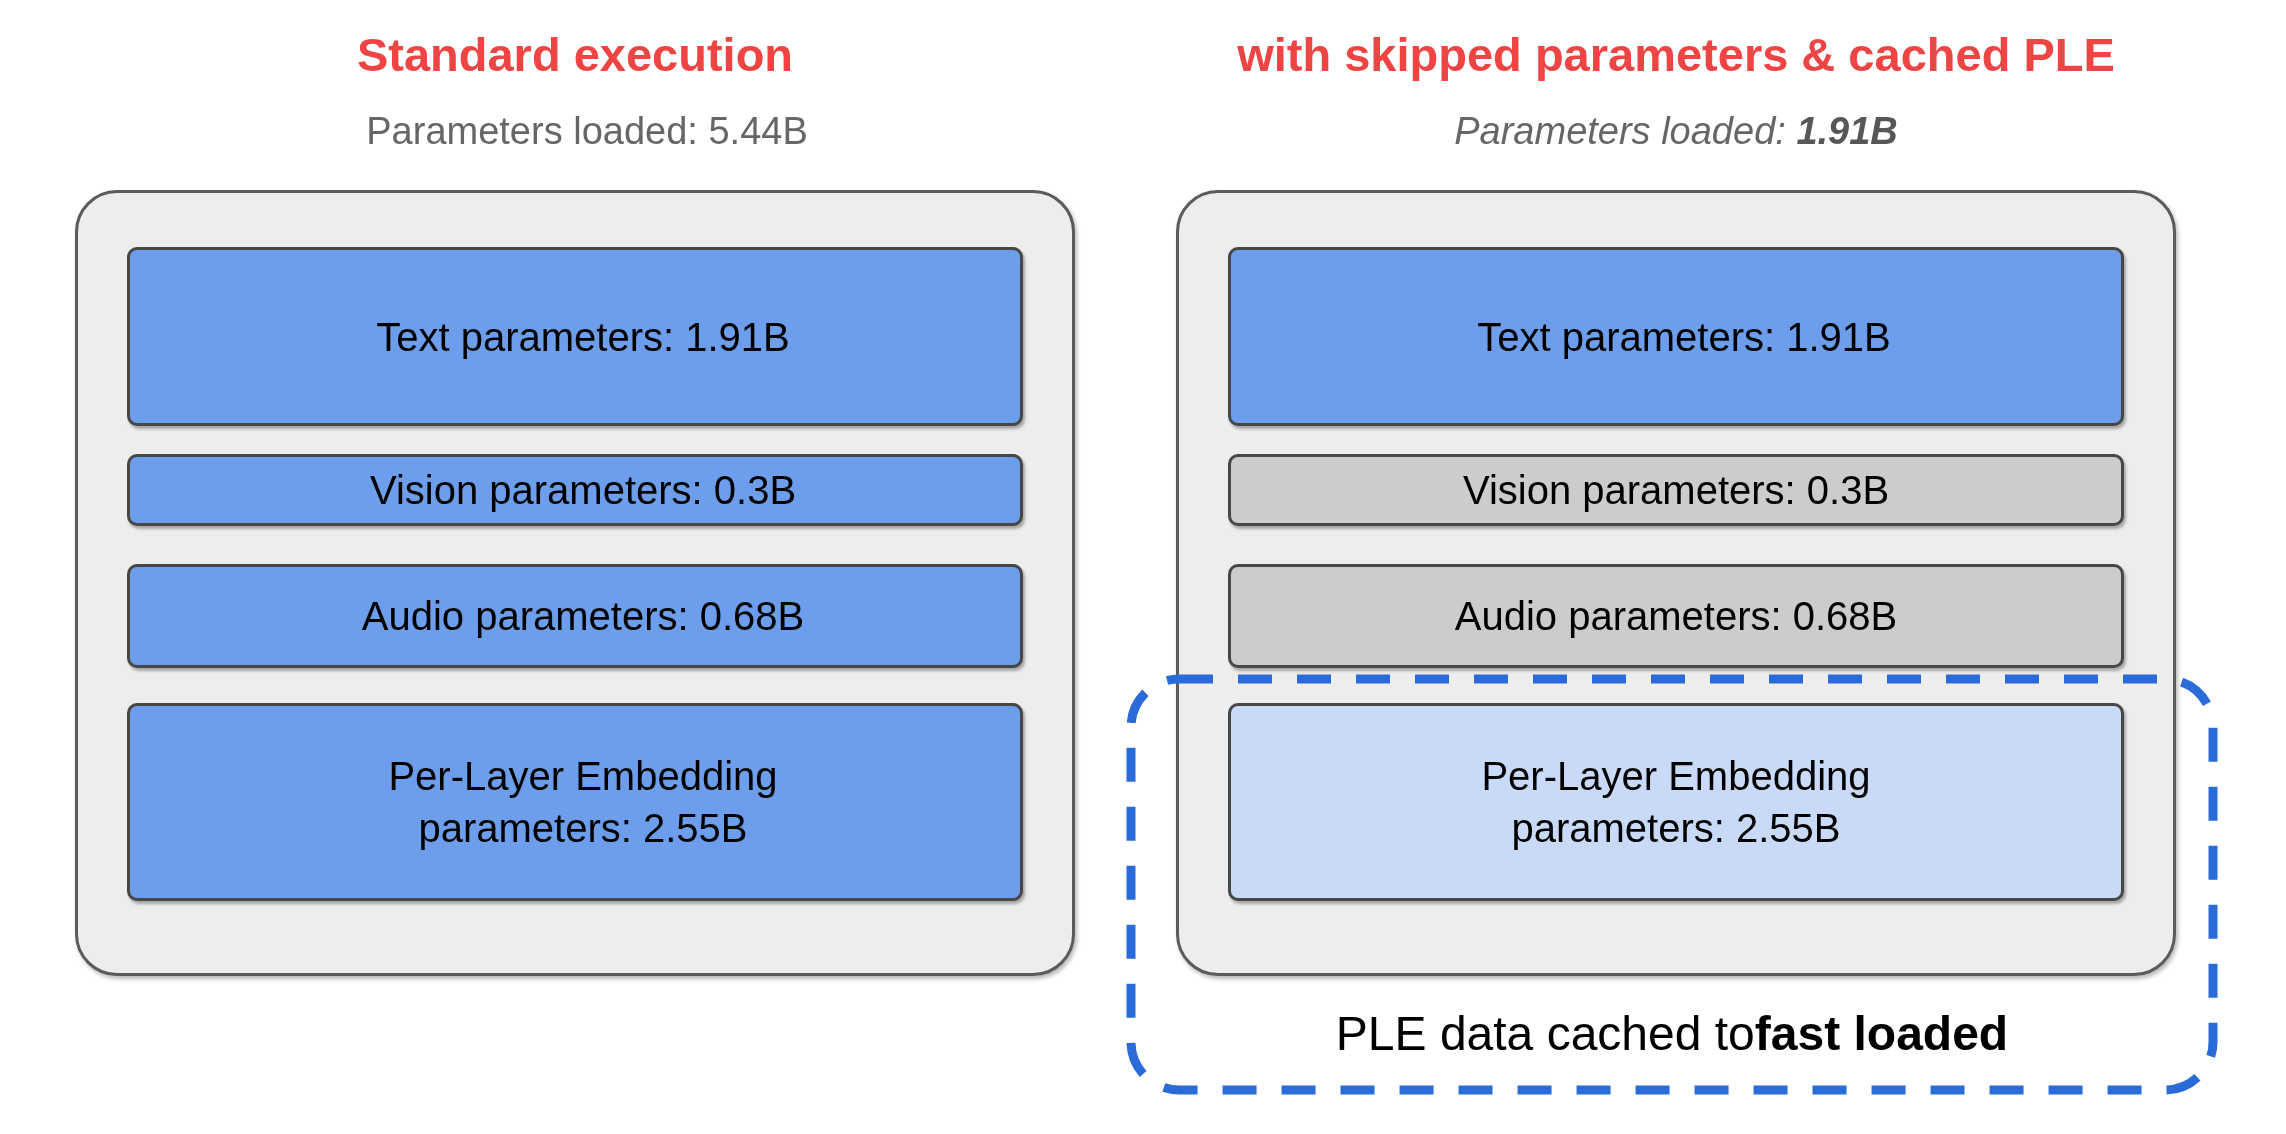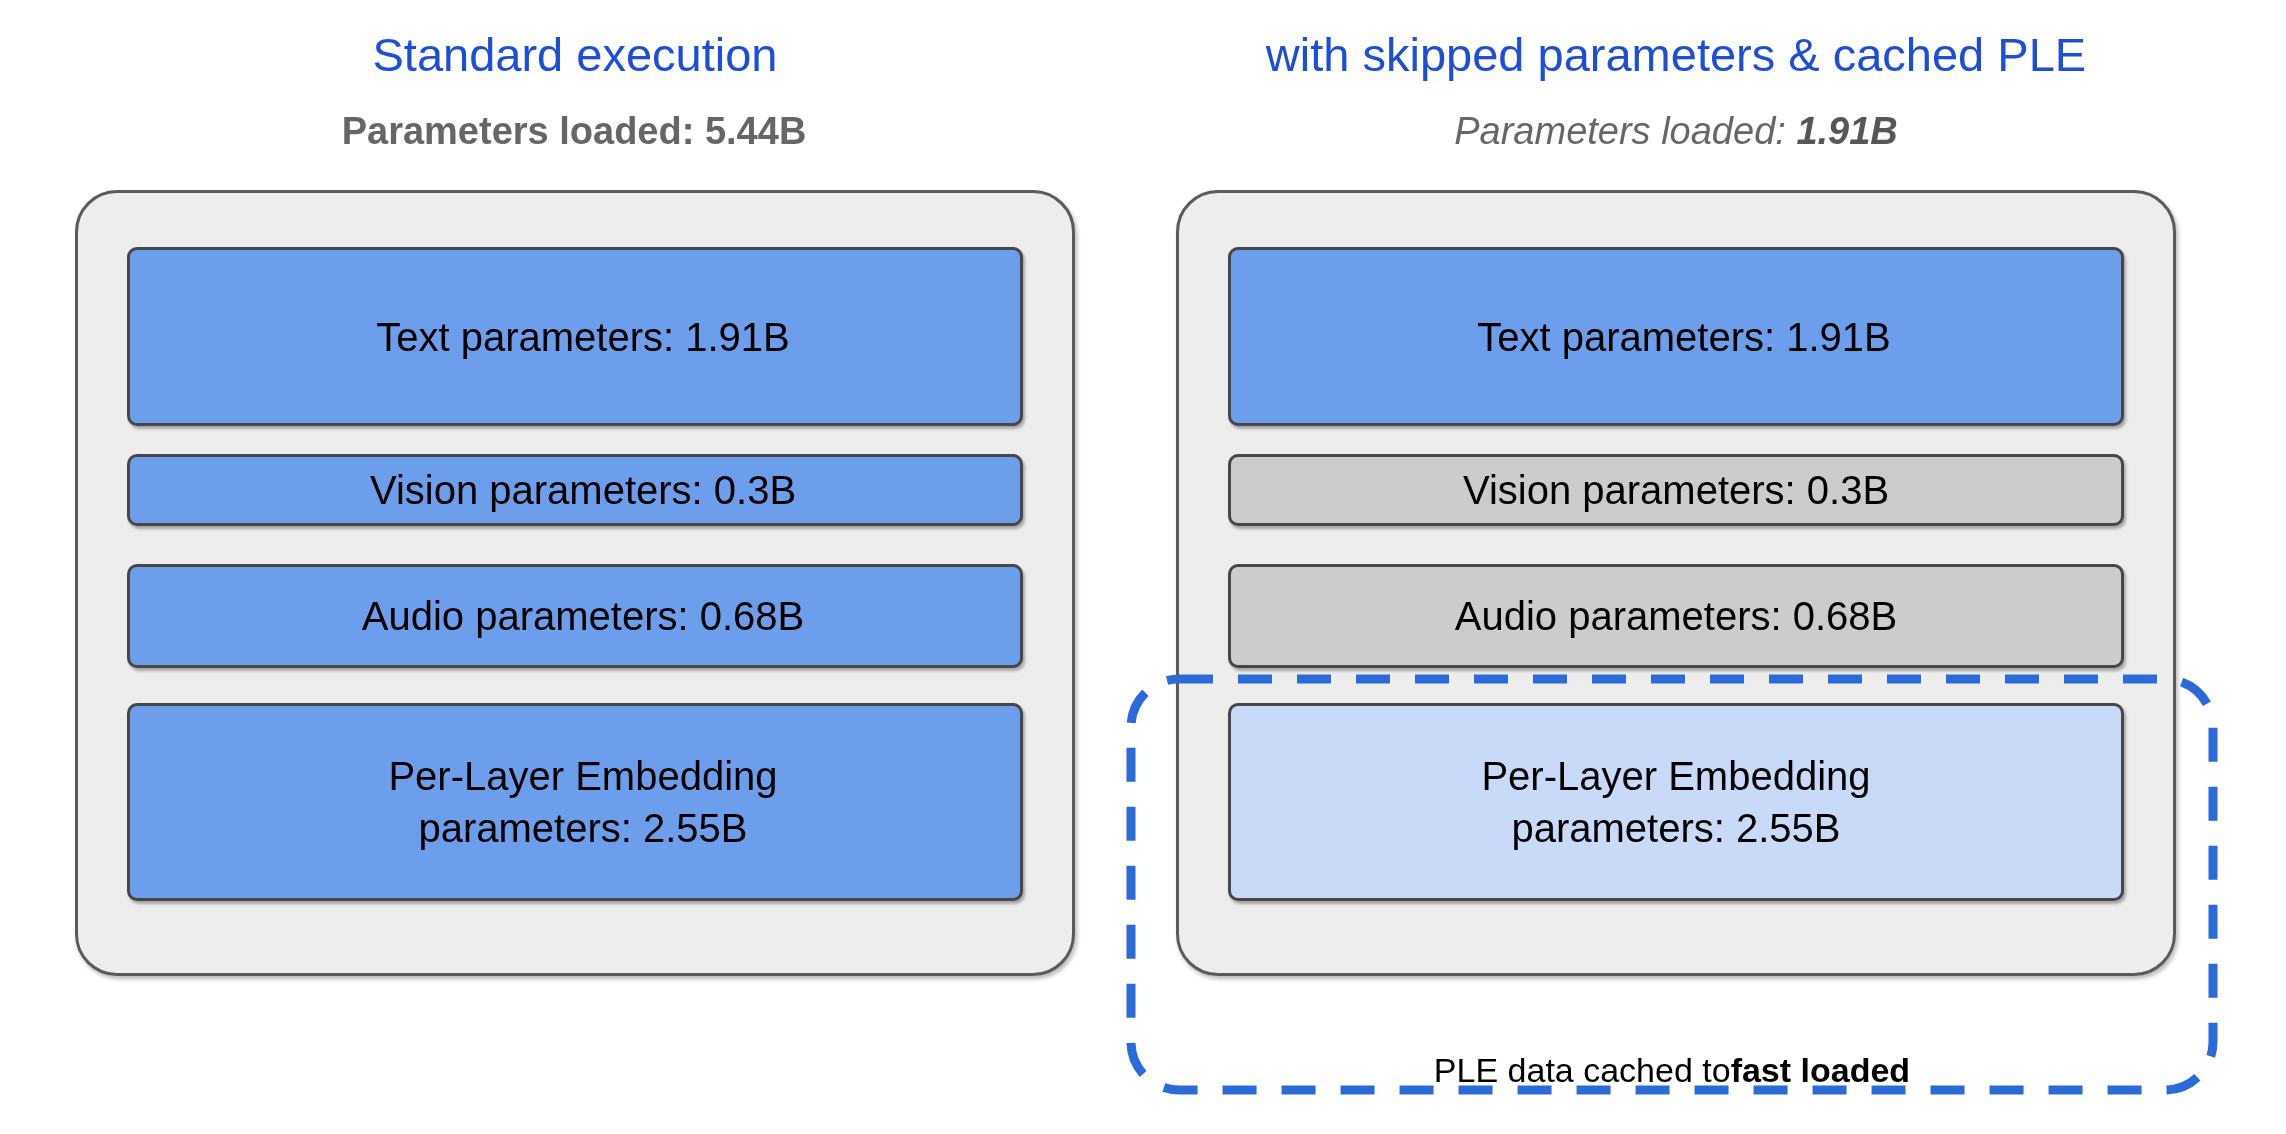--- a/index.html
+++ b/index.html
@@ -1,30 +1,30 @@
 <!DOCTYPE html>
 <html><head>
 <meta charset="utf-8">
 <style>
   html,body{margin:0;padding:0;background:#ffffff;}
   .canvas{
     position:relative;width:2286px;height:1134px;background:#ffffff;
     font-family:"Liberation Sans","DejaVu Sans",sans-serif;overflow:hidden;
   }
   .panel-title{
-    position:absolute;top:28px;width:1000px;font-size:47px;font-weight:400;
-    color:#1d4ed8;text-align:center;white-space:nowrap;line-height:1.15;
+    position:absolute;top:28px;width:1000px;font-size:47px;font-weight:700;
+    color:#ef4444;text-align:center;white-space:nowrap;line-height:1.15;
   }
   .panel-title.pos-left{left:75px;}
   .panel-title.pos-right{left:1176px;}
   .panel-subtitle{
     position:absolute;top:110px;width:1000px;font-size:38px;color:#666666;
     text-align:center;white-space:nowrap;line-height:1.15;
   }
-  .panel-subtitle.pos-left{left:74px;font-weight:bold;}
+  .panel-subtitle.pos-left{left:87px;}
   .panel-subtitle.pos-right{left:1176px;font-style:italic;}
   .subtitle-value.emph{font-weight:700;color:#575757;}
   .module-container{
     position:absolute;top:190px;width:1000px;height:786px;box-sizing:border-box;
     background:#ededed;border:3px solid #5b5b5b;border-radius:42px;
     box-shadow:2px 3px 4px rgba(0,0,0,0.28);
   }
   .module-container.pos-left{left:75px;}
   .module-container.pos-right{left:1176px;}
   .param-box{
@@ -37,22 +37,22 @@
   .b1{top:54px;height:179px;}
   .b2{top:261px;height:72px;}
   .b3{top:371px;height:104px;}
   .b4{top:510px;height:198px;}
   .state-loaded{background:#6d9eeb;padding-left:16px;}
   .state-skipped{background:#cccccc;}
   .state-cached{background:#c9daf8;}
   .dashed-outline{position:absolute;left:1126px;top:674px;}
   .cache-note{
     position:absolute;left:1126px;top:976px;width:1092px;height:114px;
-    display:flex;align-items:flex-end;justify-content:center;
-    font-size:34px;color:#000000;white-space:nowrap;
+    display:flex;align-items:center;justify-content:center;
+    font-size:48px;color:#000000;white-space:nowrap;
   }
   .note-emph{font-weight:700;}
 </style>
 </head>
 <body>
 
 <div class="canvas">
 
   <div class="panel-title pos-left">Standard execution</div>
 

